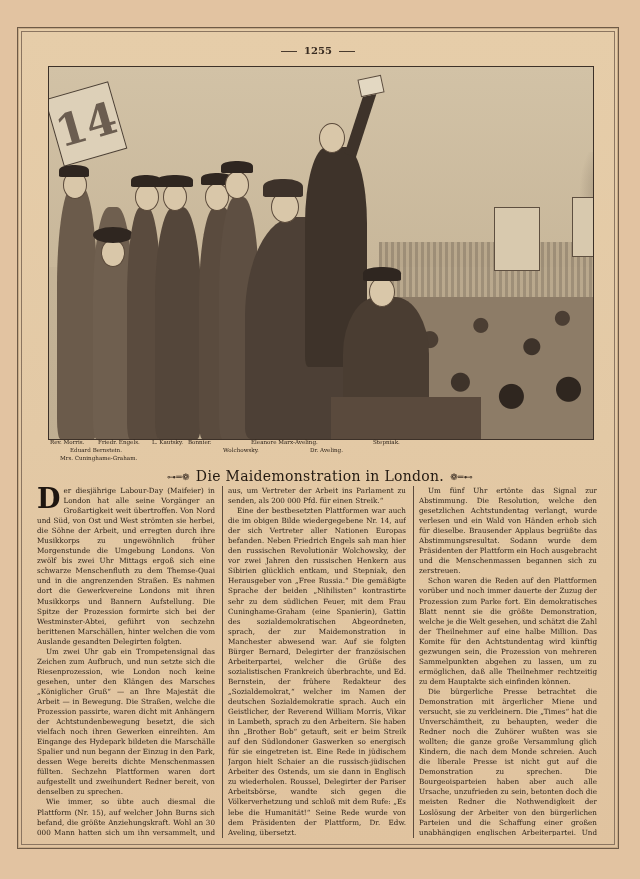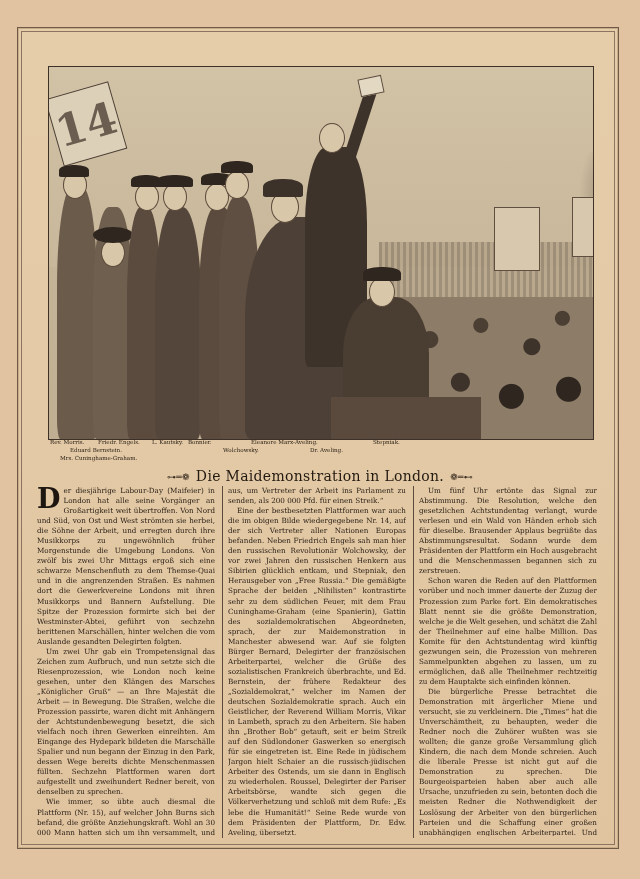--- a/index.html
+++ b/index.html
@@ -92,20 +92,23 @@
     float:left; font-size:27px; line-height:24px; font-weight:bold;
     margin:1px 3px 0 0; color:#1e1610; font-family:"DejaVu Serif", serif;
   }
 </style>
 </head>
 <body>
 
 <div class="page">
   <div class="page-inner-line"></div>
 
+  <div class="page-number">
+    <span class="dash"></span><span>1255</span><span class="dash"></span>
+  </div>
 
   <div class="illustration">
     <div class="sky"></div>
     <div class="tree"></div>
     <div class="crowd-far"></div>
     <div class="banner b1"></div>
     <div class="banner b2"></div>
     <div class="crowd-near"></div>
 
     <div class="sign14">

